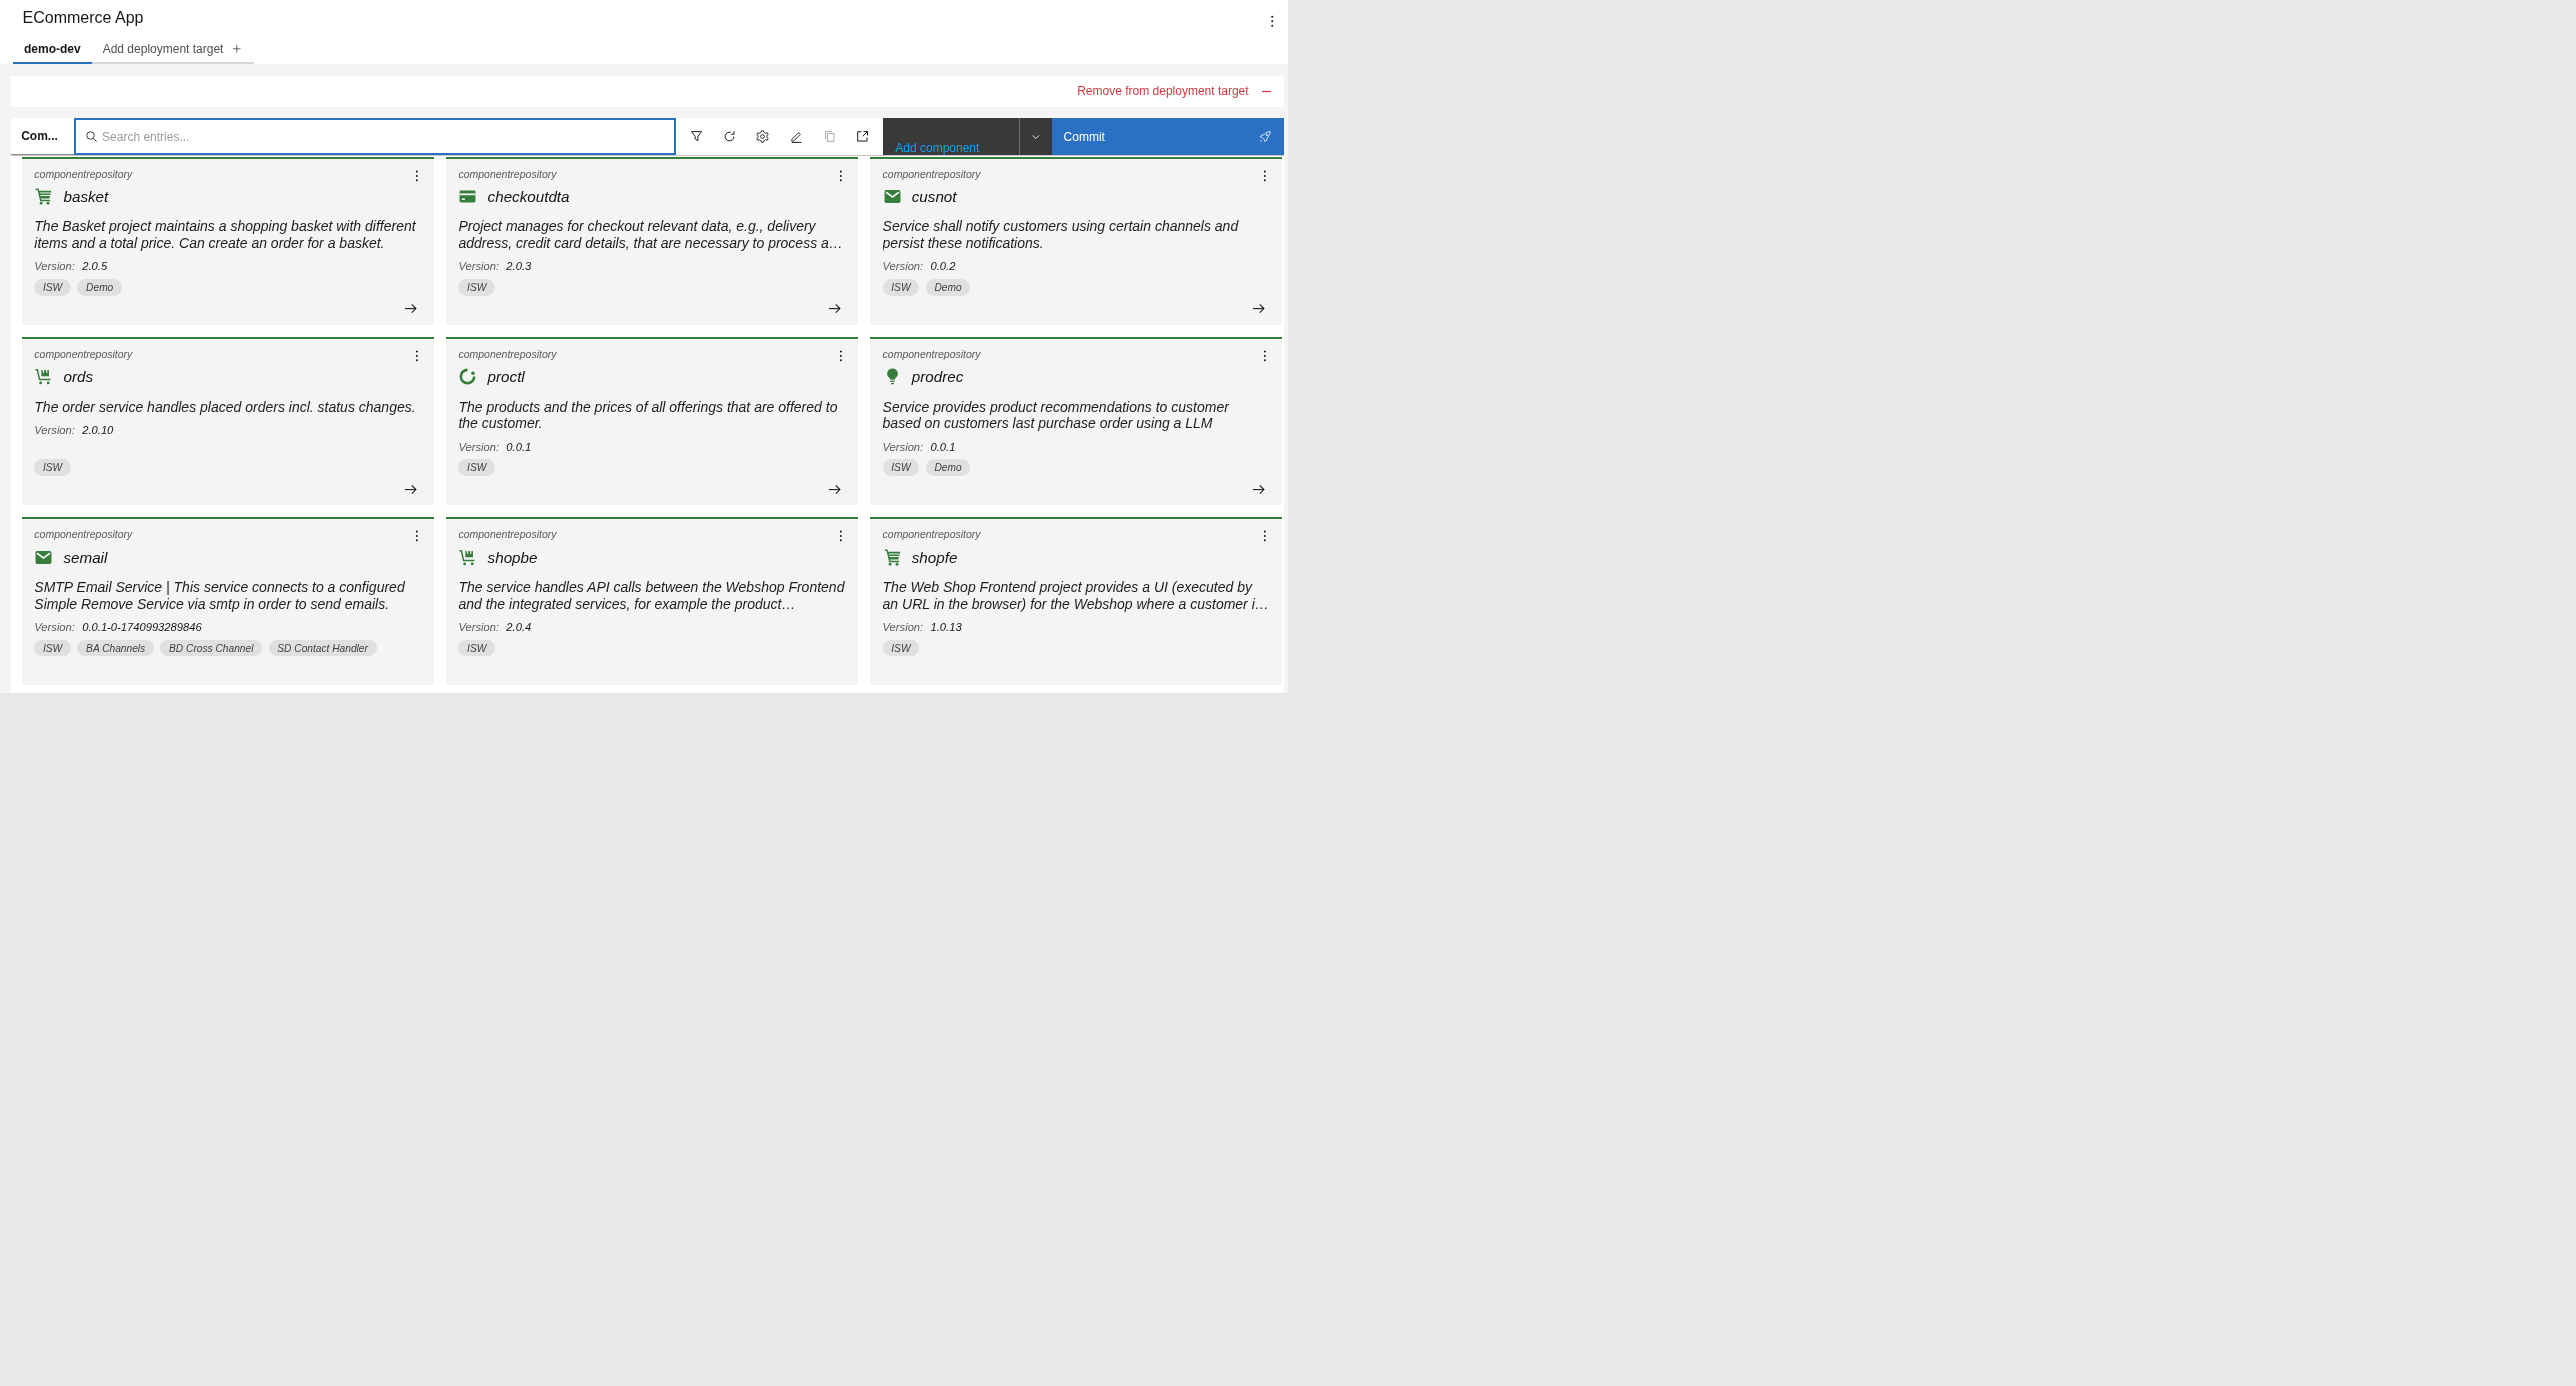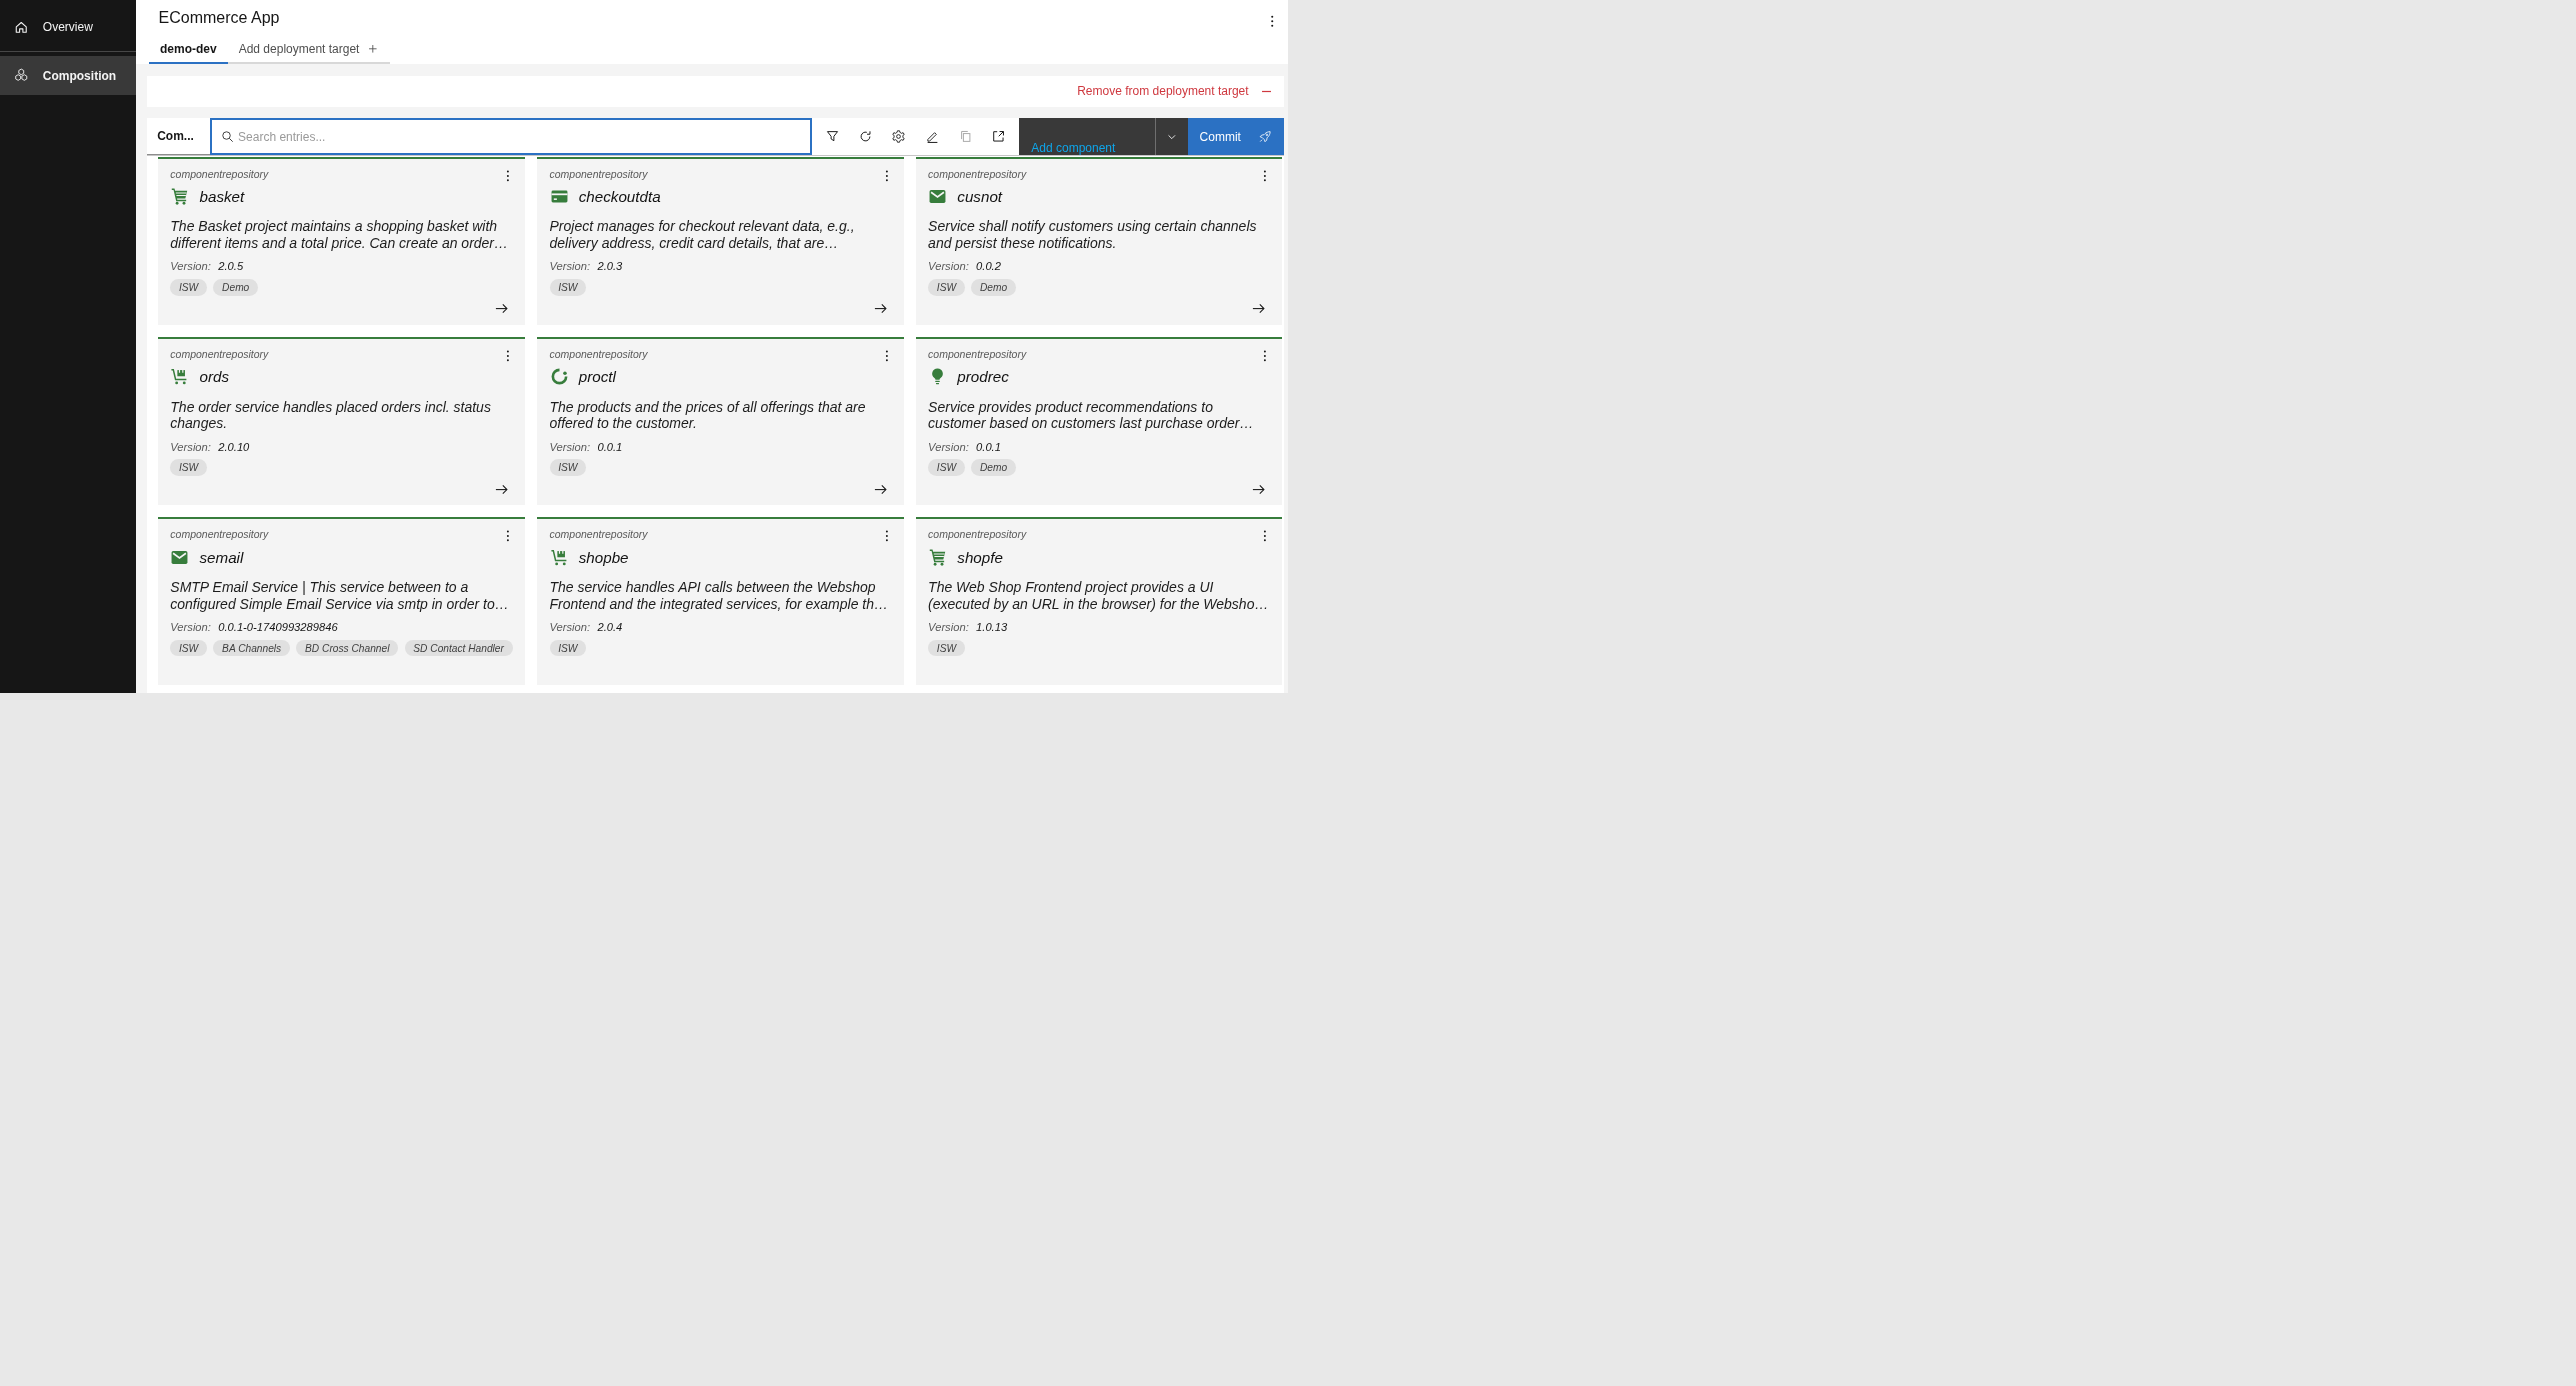--- a/index.html
+++ b/index.html
@@ -87,41 +87,20 @@
   .tag{background:var(--tag-bg); color:#3f3f3f; font-size:10.2px; padding:2.9px 8.7px; border-radius:10.2px; white-space:nowrap;}
   .card-arrowrow{height:20.3px; margin-top:2.9px; display:flex; justify-content:flex-end; align-items:center;}
   .card-arrow{border:none; background:transparent; color:#161616; cursor:pointer; width:22px; height:20.3px; display:flex; align-items:center; justify-content:center;}
   .card-arrow svg{width:15.2px; height:15.2px;}
 </style>
 </head>
 <body>
 
 <div class="app">
 
-  <nav class="sidebar">
-    <div class="side-item">
-      <span class="sicon">
-          <svg viewBox="0 0 16 16">
-            <path d="M2.5 7.5 8 2.8l5.5 4.7v6H9.8V9.8H6.2v3.7H2.5z" fill="none" stroke="currentColor" stroke-width="1.2" stroke-linejoin="round"></path>
-          </svg>
-        </span>
-      <span>Overview</span>
-    </div>
-    <hr class="side-divider">
-    <div class="side-item active">
-      <span class="sicon">
-          <svg viewBox="0 0 16 16" fill="none" stroke="currentColor" stroke-width="1">
-            <path d="M8 1.2 10.7 2.75v3.1L8 7.4 5.3 5.85v-3.1z"></path>
-            <path d="M4.6 7.4 7.3 8.95v3.1L4.6 13.6 1.9 12.05v-3.1z"></path>
-            <path d="M11.4 7.4 14.1 8.95v3.1l-2.7 1.55-2.7-1.55v-3.1z"></path>
-          </svg>
-        </span>
-      <span>Composition</span>
-    </div>
-  </nav>
 
   <div class="main">
 
     <header class="topbar">
       <h1 class="page-title">ECommerce App</h1>
       <button class="kebab-btn">
         <span style="display:flex">
             <svg viewBox="0 0 16 16" fill="currentColor">
               <circle cx="8" cy="3" r="1.15"></circle>
               <circle cx="8" cy="8" r="1.15"></circle>
@@ -505,21 +484,21 @@
     <div class="card-repo">componentrepository</div>
     <div class="card-titlerow">
       <span class="card-icon">
                   <svg viewBox="0 0 16 16">
                     <rect x="1.3" y="2.6" width="13.4" height="10.8" rx="1.4" fill="currentColor"></rect>
                     <path d="M2.6 4.4 8 8.4l5.4-4" fill="none" stroke="#f4f4f4" stroke-width="1.4"></path>
                   </svg>
                 </span>
       <h3 class="card-title">semail</h3>
     </div>
-    <p class="card-desc">SMTP Email Service | This service between to a configured Simple Email Service via smtp in order to send emails.</p>
+    <p class="card-desc">SMTP Email Service | This service connects to a configured Simple Remove Service via smtp in order to send emails.</p>
     <div class="card-version">
       <span class="vlabel">Version:</span><span class="vvalue">0.0.1-0-1740993289846</span>
     </div>
     <div class="spacer"></div>
     <div class="card-tags">
                 <span class="tag">ISW</span>
                 <span class="tag">BA Channels</span>
                 <span class="tag">BD Cross Channel</span>
                 <span class="tag">SD Contact Handler</span>
               </div>

